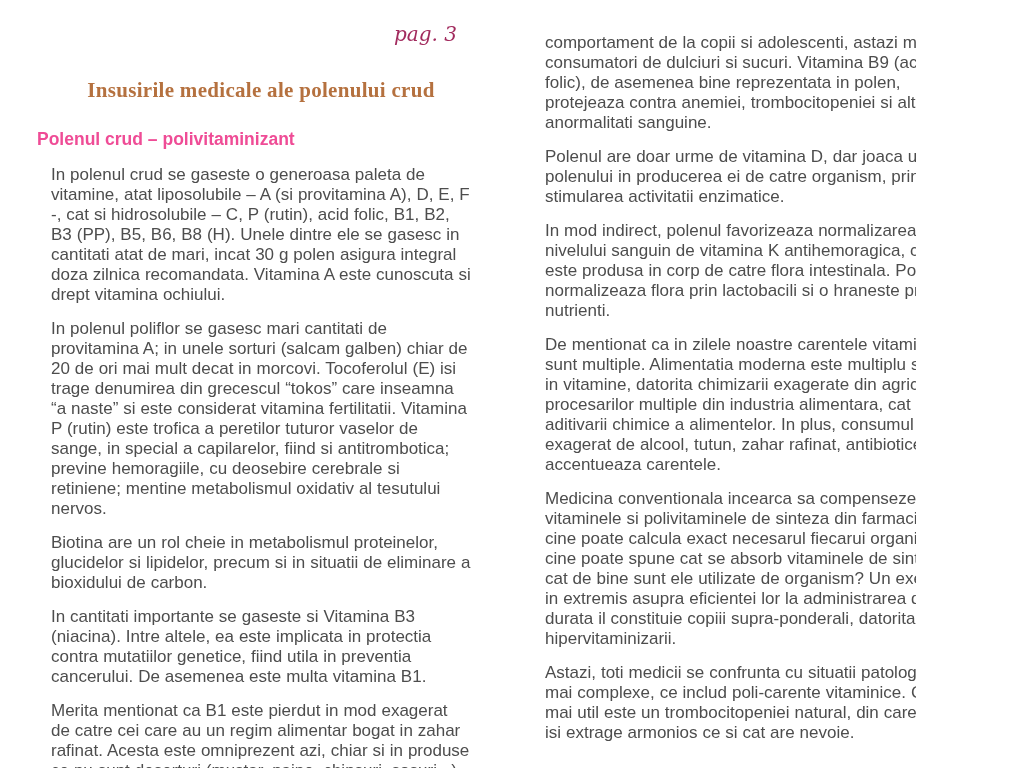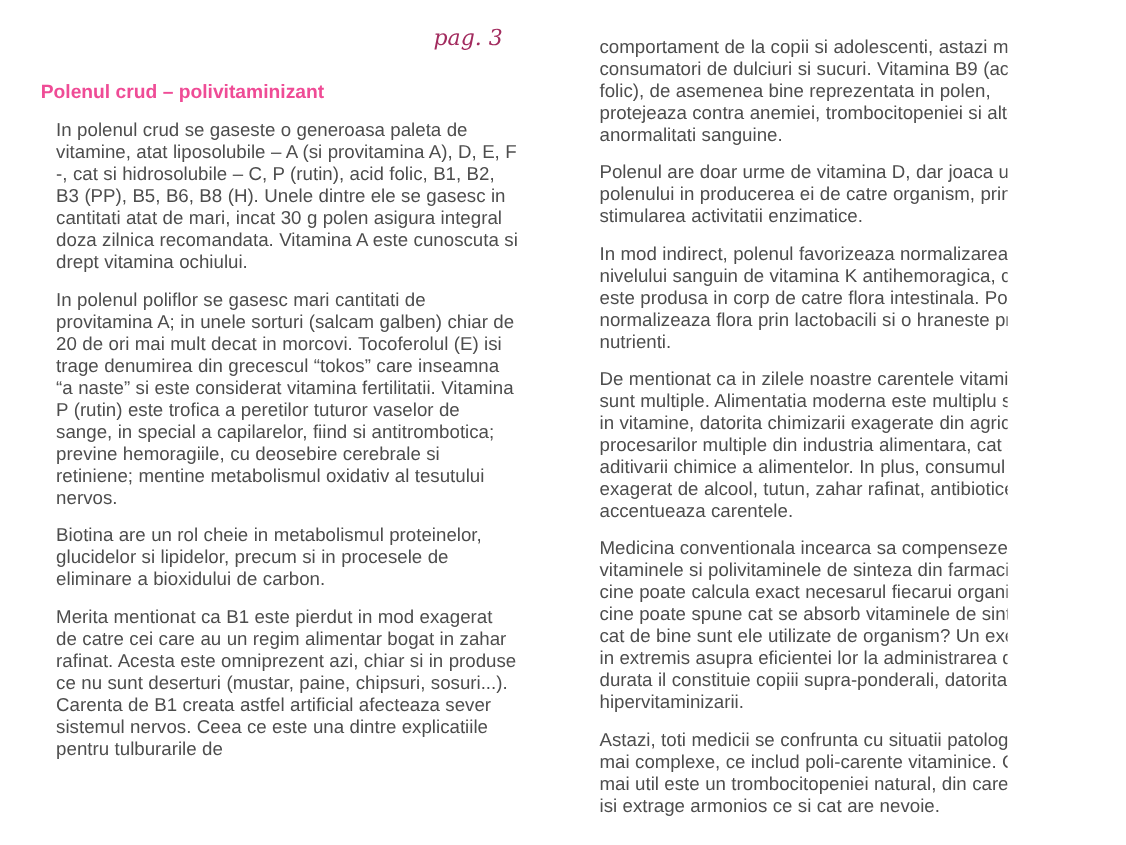--- a/index.html
+++ b/index.html
@@ -78,27 +78,29 @@
   }
 </style>
 </head>
 <body>
 
 <div class="page">
 
   <div class="col-left">
     <div class="page-number">pag. 3</div>
 
+    <h1 class="doc-title">Insusirile medicale ale polenului crud</h1>
 
     <h2 class="section-heading">Polenul crud – polivitaminizant</h2>
 
     <div class="body-text">
       <p>In polenul crud se gaseste o generoasa paleta de vitamine, atat liposolubile – A (si provitamina A), D, E, F -, cat si hidrosolubile – C, P (rutin), acid folic, B1, B2, B3 (PP), B5, B6, B8 (H). Unele dintre ele se gasesc in cantitati atat de mari, incat 30 g polen asigura integral doza zilnica recomandata. Vitamina A este cunoscuta si drept vitamina ochiului.</p>
       <p>In polenul poliflor se gasesc mari cantitati de provitamina A; in unele sorturi (salcam galben) chiar de 20 de ori mai mult decat in morcovi. Tocoferolul (E) isi trage denumirea din grecescul “tokos” care inseamna “a naste” si este considerat vitamina fertilitatii. Vitamina P (rutin) este trofica a peretilor tuturor vaselor de sange, in special a capilarelor, fiind si antitrombotica; previne hemoragiile, cu deosebire cerebrale si retiniene; mentine metabolismul oxidativ al tesutului nervos.</p>
-      <p>Biotina are un rol cheie in metabolismul proteinelor, glucidelor si lipidelor, precum si in procesele de eliminare a bioxidului de carbon.</p>
+      <p>Biotina are un rol cheie in metabolismul proteinelor, glucidelor si lipidelor, precum si in situatii de eliminare a bioxidului de carbon.</p>
+      <p>In cantitati importante se gaseste si Vitamina B3 (niacina). Intre altele, ea este implicata in protectia contra mutatiilor genetice, fiind utila in preventia cancerului. De asemenea este multa vitamina B1.</p>
       <p>Merita mentionat ca B1 este pierdut in mod exagerat de catre cei care au un regim alimentar bogat in zahar rafinat. Acesta este omniprezent azi, chiar si in produse ce nu sunt deserturi (mustar, paine, chipsuri, sosuri...). Carenta de B1 creata astfel artificial afecteaza sever sistemul nervos. Ceea ce este una dintre explicatiile pentru tulburarile de</p>
     </div>
   </div>
 
   <div class="col-right">
     <p>comportament de la copii si adolescenti, astazi mari consumatori de dulciuri si sucuri. Vitamina B9 (acidul folic), de asemenea bine reprezentata in polen, protejeaza contra anemiei, trombocitopeniei si altor anormalitati sanguine.</p>
     <p>Polenul are doar urme de vitamina D, dar joaca un rol polenului in producerea ei de catre organism, prin stimularea activitatii enzimatice.</p>
     <p>In mod indirect, polenul favorizeaza normalizarea nivelului sanguin de vitamina K antihemoragica, care este produsa in corp de catre flora intestinala. Polenul normalizeaza flora prin lactobacili si o hraneste prin nutrienti.</p>
     <p>De mentionat ca in zilele noastre carentele vitaminice sunt multiple. Alimentatia moderna este multiplu saracita in vitamine, datorita chimizarii exagerate din agricultura, procesarilor multiple din industria alimentara, cat si aditivarii chimice a alimentelor. In plus, consumul exagerat de alcool, tutun, zahar rafinat, antibiotice accentueaza carentele.</p>
     <p>Medicina conventionala incearca sa compenseze cu vitaminele si polivitaminele de sinteza din farmacii. Dar cine poate calcula exact necesarul fiecarui organism, cine poate spune cat se absorb vitaminele de sinteza si cat de bine sunt ele utilizate de organism? Un exemplu in extremis asupra eficientei lor la administrarea de lunga durata il constituie copiii supra-ponderali, datorita hipervitaminizarii.</p>

